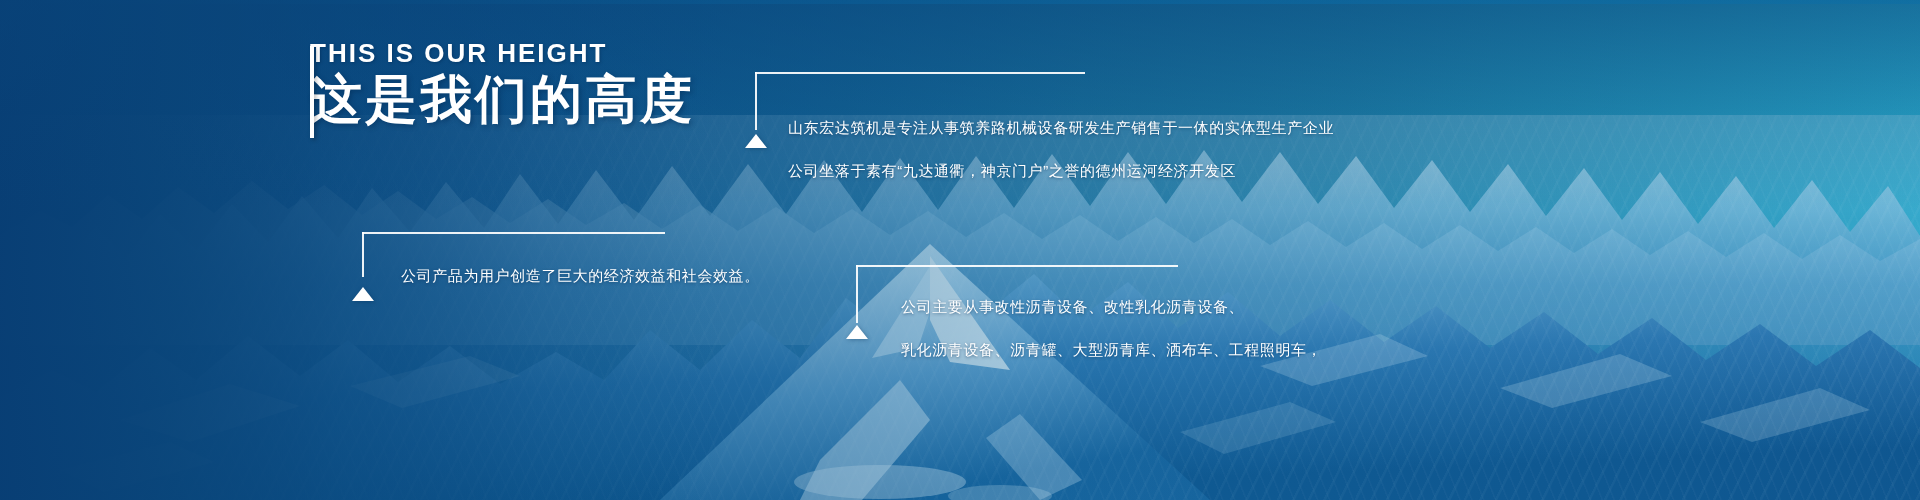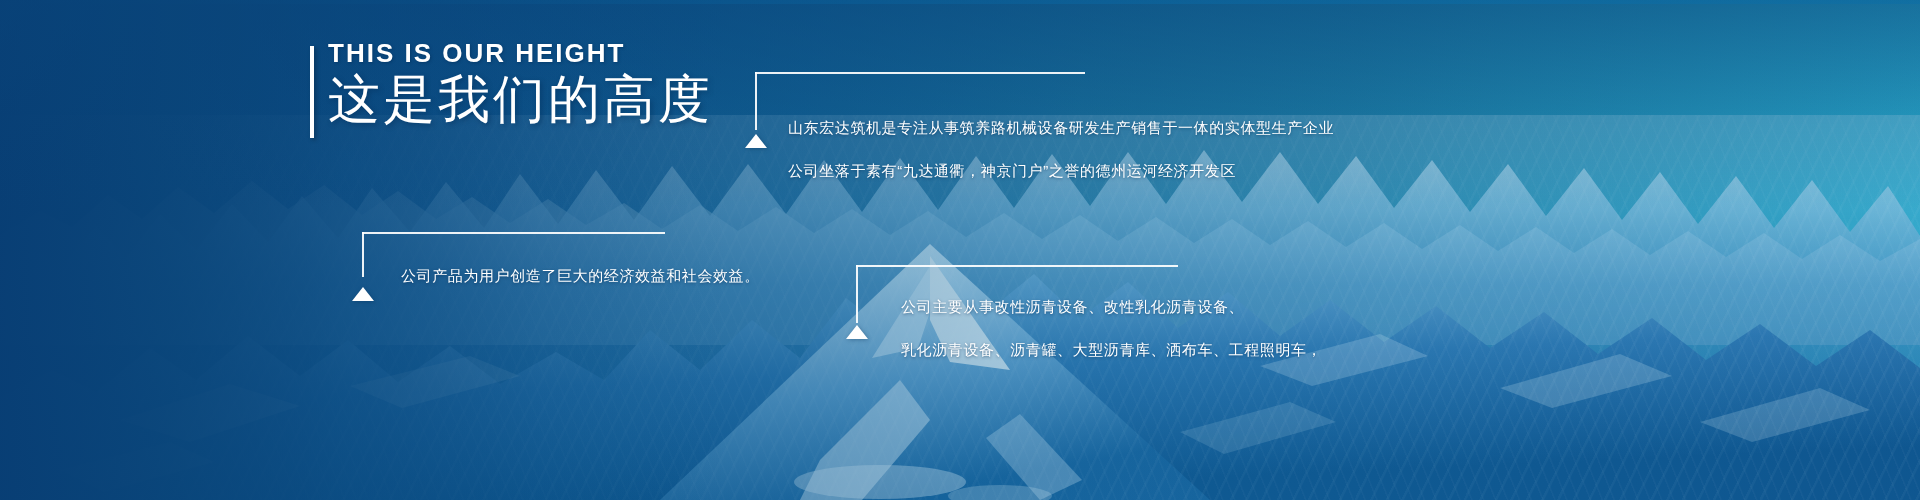--- a/index.html
+++ b/index.html
@@ -132,21 +132,20 @@
   }
 
   
   .content { position: absolute; inset: 0; }
 
   
   .title-block {
     position: absolute;
     left: 310px;
     top: 40px;
-    padding-left: 18px;
     color: #ffffff;
   }
   .title-bar {
     position: absolute;
     left: 0;
     top: 6px;
     width: 4px;
     height: 92px;
     background: #ffffff;
     box-shadow: 2px 2px 4px rgba(0,0,0,.28);
@@ -156,21 +155,21 @@
     letter-spacing: 2.0px;
     font-weight: 700;
     line-height: 1.0;
     margin: 0 0 6px 0;
     color:#ffffff;
     text-shadow: 1px 1px 3px rgba(0,40,80,.45);
     white-space: nowrap;
   }
   .title-cn {
     font-size: 52px;
-    font-weight: 400;
+    font-weight: 700;
     letter-spacing: 3px;
     line-height: 1.05;
     margin: 0;
     color: #ffffff;
     text-shadow: 2px 2px 5px rgba(0,40,80,.45);
     white-space: nowrap;
   }
 
   
   .callout { position: absolute; }

